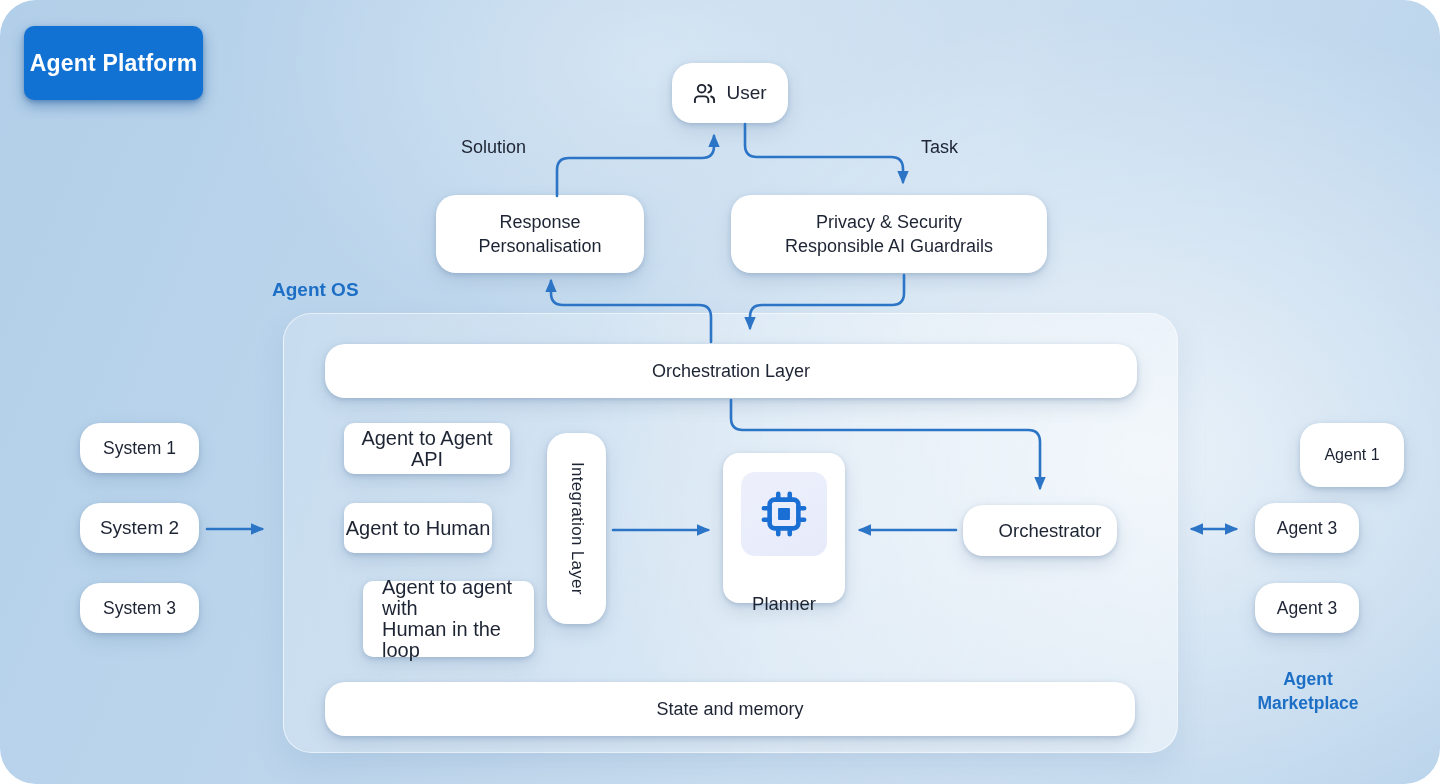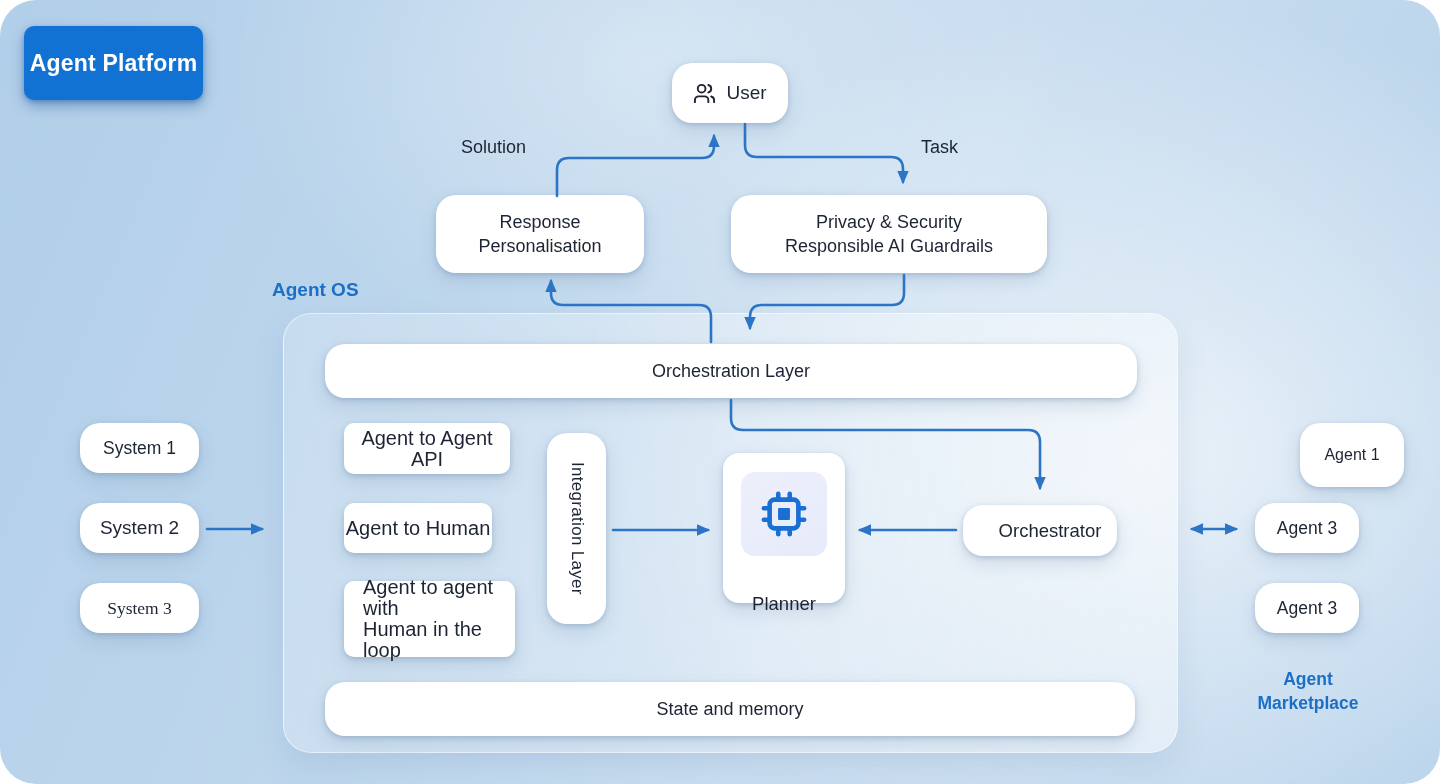--- a/index.html
+++ b/index.html
@@ -75,21 +75,21 @@
 Responsible AI Guardrails</div>
 
   <div class="accent-label" style="left:272px; top:279px; font-size:19px;">Agent OS</div>
 
   <div class="os-container"></div>
 
   <div class="node" style="left:325px; top:344px; width:812px; height:54px;">Orchestration Layer</div>
 
   <div class="node small-node" style="left:344px; top:423px; width:166px; height:51px;">Agent to Agent API</div>
   <div class="node small-node" style="left:344px; top:503px; width:148px; height:50px;">Agent to Human</div>
-  <div class="node small-node" style="left:344px; top:581px; width:171px; height:76px; justify-content:flex-start; text-align:left; padding-left:19px;">Agent to agent with
+  <div class="node small-node" style="left:363px; top:581px; width:171px; height:76px; justify-content:flex-start; text-align:left; padding-left:19px;">Agent to agent with
 Human in the loop</div>
 
   <div class="node vertical-node" style="left:547px; top:433px; width:59px; height:191px;">Integration Layer</div>
 
   <div class="node planner" style="left:723px; top:453px; width:122px; height:150px;gap:36px;">
     <div class="planner-chip">
       <span>
         <svg class="icon" viewBox="0 0 24 24" width="46" height="46" fill="none" stroke="#1a6fd4" stroke-width="2.4" stroke-linecap="round" stroke-linejoin="round">
           <rect x="4.5" y="4.5" width="15" height="15" rx="2.5"></rect>
           <rect x="9.4" y="9.4" width="5.2" height="5.2" fill="#1a6fd4" stroke="#1a6fd4" stroke-width="1"></rect>
@@ -99,21 +99,21 @@
     </div>
     <span style="font-size:18.5px;">Planner</span>
   </div>
 
   <div class="node" style="left:963px; top:505px; width:154px; height:51px; font-size:18.5px;padding-left:20px;">Orchestrator</div>
 
   <div class="node" style="left:325px; top:682px; width:810px; height:54px;">State and memory</div>
 
   <div class="node" style="left:80px; top:423px; width:119px; height:50px; font-size:17.5px;">System 1</div>
   <div class="node" style="left:80px; top:503px; width:119px; height:50px; font-size:19px;">System 2</div>
-  <div class="node" style="left:80px; top:583px; width:119px; height:50px; font-size:17.5px;font-family:Liberation Serif, serif;">System 3</div>
+  <div class="node" style="left:80px; top:583px; width:119px; height:50px; font-size:17.5px;">System 3</div>
 
   <div class="node" style="left:1300px; top:423px; width:104px; height:64px; font-size:16px;">Agent 1</div>
   <div class="node" style="left:1255px; top:503px; width:104px; height:50px; font-size:17.5px;">Agent 3</div>
   <div class="node" style="left:1255px; top:583px; width:104px; height:50px; font-size:17.5px;">Agent 3</div>
   <div class="accent-label" style="left:1237px; top:667px; width:142px; font-size:17.5px; line-height:24px;">Agent
 Marketplace</div>
 
   <svg class="arrows" viewBox="0 0 1440 784">
     <defs>
       <marker id="ah" viewBox="0 0 15 13" markerWidth="15" markerHeight="13" refX="12" refY="6.5" markerUnits="userSpaceOnUse" orient="auto-start-reverse">

